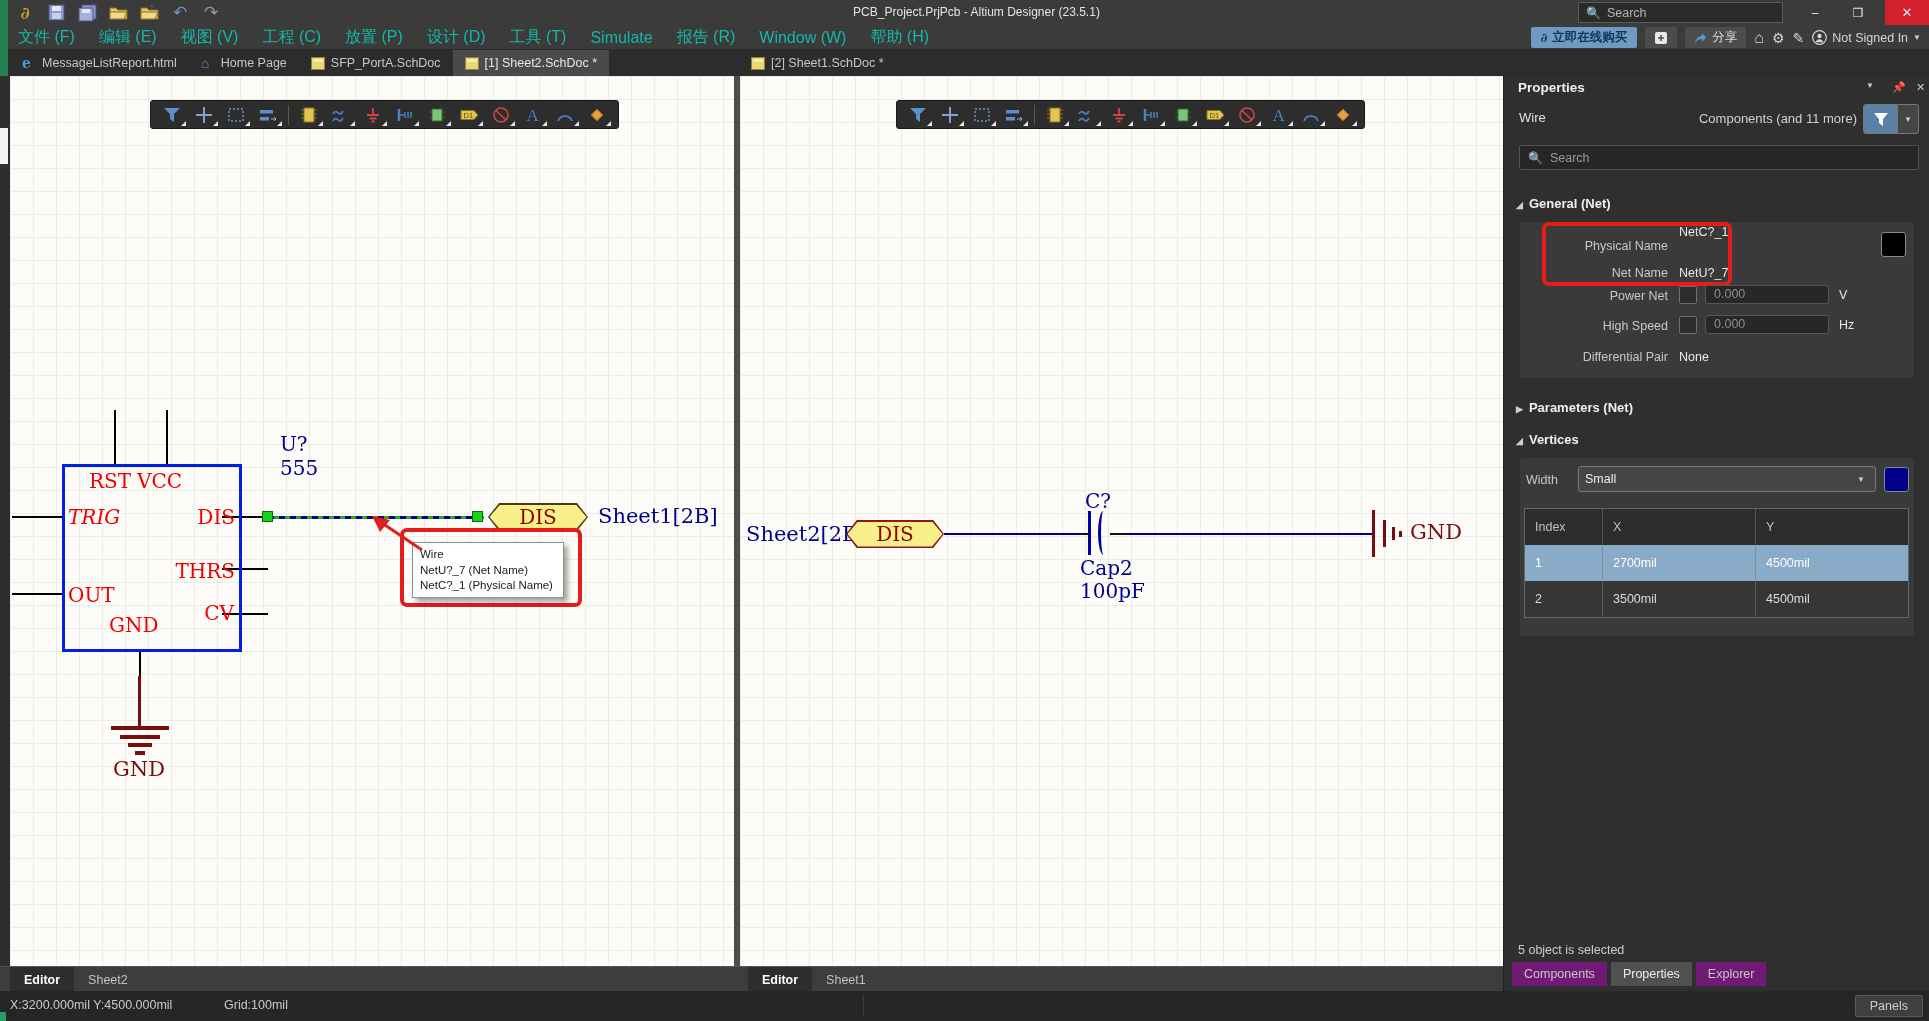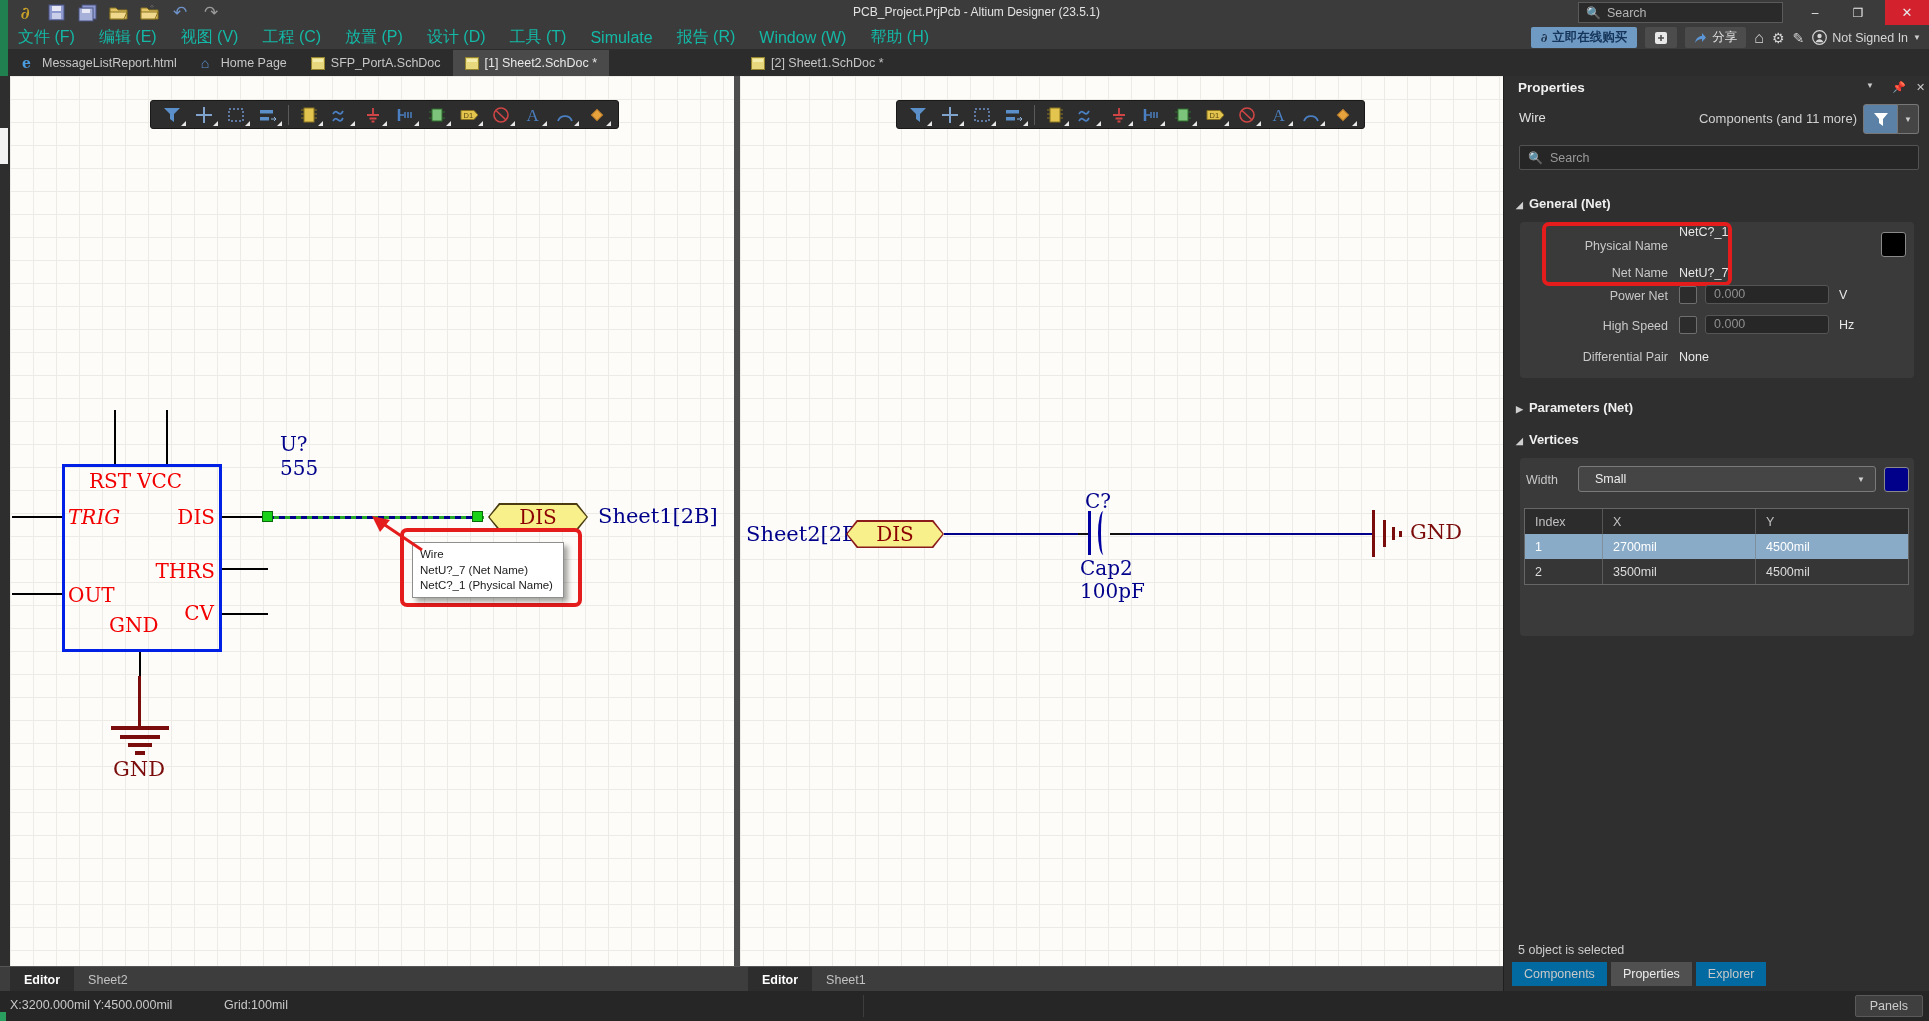--- a/index.html
+++ b/index.html
@@ -77,21 +77,21 @@
     border-bottom:5px solid #e6e6e6; }
   .tbi-sep { width:1px; height:20px; background:#5a5a5a; margin:0 3px; }
 
   
   .ser { font-family:"DejaVu Serif","Liberation Serif",serif; position:absolute; white-space:nowrap; }
   .navy { color:#00008b; }
   .red-pin { color:#f20000; }
   .dkred { color:#7b0c0c; }
 
   
-  .u555 { position:absolute; left:52px; top:388px; width:160px; height:188px;
+  .u555 { position:absolute; left:52px; top:388px; width:180px; height:188px;
     border:3px solid #0020e6; background:transparent; }
   .pin { position:absolute; background:#000; }
   .pin.h { height:2px; } .pin.v { width:2px; }
   .gndsym-bar { position:absolute; background:#7b0c0c; height:4px; }
   .vertex { position:absolute; width:11px; height:11px; background:#19d119; border:1px solid #0a6b0a; }
   .selwire { position:absolute; height:3px;
     background:repeating-linear-gradient(90deg, #00008b 0 6px, #28a828 6px 11px); }
   .port { position:absolute; height:28px; background:#f8f08b; display:flex; align-items:center;
     justify-content:center; clip-path:polygon(11% 0,89% 0,100% 50%,89% 100%,11% 100%,0 50%); }
   .port .inner { position:absolute; inset:1.5px; background:#f8f08b;
@@ -135,40 +135,40 @@
   .frow { position:absolute; font-size:12.5px; color:#c8c8c8; }
   .flabel { position:absolute; text-align:right; width:130px; color:#c8c8c8; font-size:12.5px; }
   .fvalue { position:absolute; color:#e8e8e8; font-size:12.5px; }
   .swatch { position:absolute; width:25px; height:25px; border:1px solid #8a8a8a; border-radius:3px; }
   .swatch.black { background:#000; }
   .swatch.blue { background:#00008b; }
   .checkbox { position:absolute; width:18px; height:18px; background:#2c2c2c; border:1px solid #6e6e6e; border-radius:2px; }
   .tfield { position:absolute; height:19px; background:#272727; border:1px solid #555; border-radius:3px;
     color:#8f8f8f; font-size:12.5px; padding:1px 0 0 8px; }
   .dropdown { position:absolute; background:#454545; border:1px solid #7a7a7a; border-radius:3px;
-    color:#ececec; font-size:12.5px; display:flex; align-items:center; padding:0 16px; }
+    color:#ececec; font-size:12.5px; display:flex; align-items:center; padding:0 6px; }
   .dropdown .dd-arrow { position:absolute; right:10px; font-size:8px; color:#d0d0d0; }
   .vtable { position:absolute; left:20px; top:432px; width:385px; border:1px solid #666; font-size:12.5px; }
-  .vt-row { display:flex; height:25px; align-items:center; }
+  .vt-row { display:flex; height:36px; align-items:center; }
   .vt-row.hdr { background:#2c2c2c; color:#c0c0c0; }
   .vt-row.sel { background:#8aabc8; color:#fff; }
   .vt-row.norm { background:#363636; color:#dcdcdc; }
   .vt-c0 { width:77px; padding-left:10px; }
   .vt-c1 { width:153px; padding-left:10px; border-left:1px solid rgba(120,120,120,.55); height:100%; display:flex; align-items:center; }
   .vt-c2 { flex:1; padding-left:10px; border-left:1px solid rgba(120,120,120,.55); height:100%; display:flex; align-items:center; }
   .vt-footer { position:relative; height:47px; background:#363636; border-top:1px solid #666; }
   .add-btn { position:absolute; left:242px; top:8px; width:92px; height:31px; background:#3a3a3a;
     border:1px solid #a0a0a0; border-radius:3px; color:#eee; font-size:13px; display:flex;
     align-items:center; justify-content:center; }
   .trash-btn { position:absolute; left:340px; top:7px; width:44px; height:33px; background:#424242;
     border:1px solid #666; border-radius:3px; display:flex; align-items:center; justify-content:center;
     color:#909090; font-size:14px; }
   .props-status { position:absolute; left:14px; top:867px; font-size:12.5px; color:#cdcdcd; }
   .props-tabs { position:absolute; left:0; top:886px; width:100%; height:24px; display:flex; gap:4px; padding-left:8px; }
-  .ptab { height:24px; padding:0 12px; display:flex; align-items:center; background:#0369a1;
+  .ptab { height:24px; padding:0 12px; display:flex; align-items:center; background:#701a75;
     color:#c8c8c8; font-size:12.5px; }
   .ptab.active { background:#505050; color:#ececec; }
 
   
   .editor-row { position:absolute; left:0; top:966px; width:1503px; height:25px; background:#3d3d3d;
     border-top:1px solid #555; }
   .ed-group { position:absolute; top:0; height:25px; display:flex; }
   .ed-group.left { left:10px; } .ed-group.right { left:748px; }
   .ed-tab { height:25px; padding:0 14px; display:flex; align-items:center; font-size:12.5px; color:#c2c2c2; }
   .ed-tab.active { background:#2d2d2d; color:#fff; font-weight:bold; }

